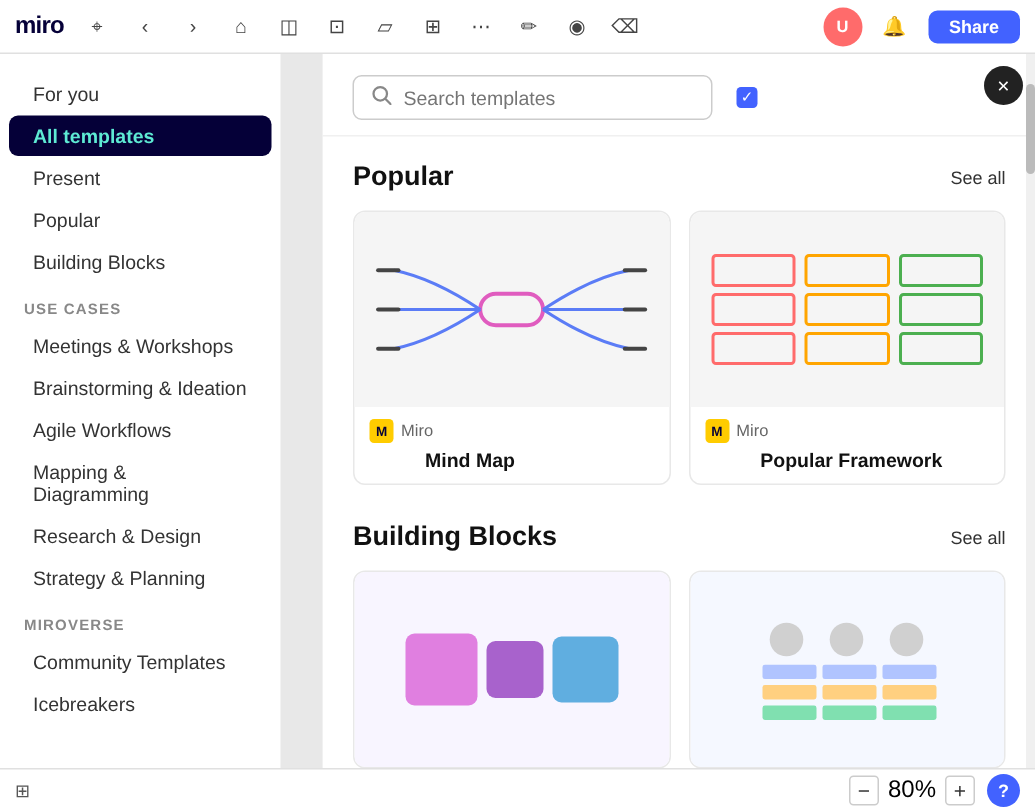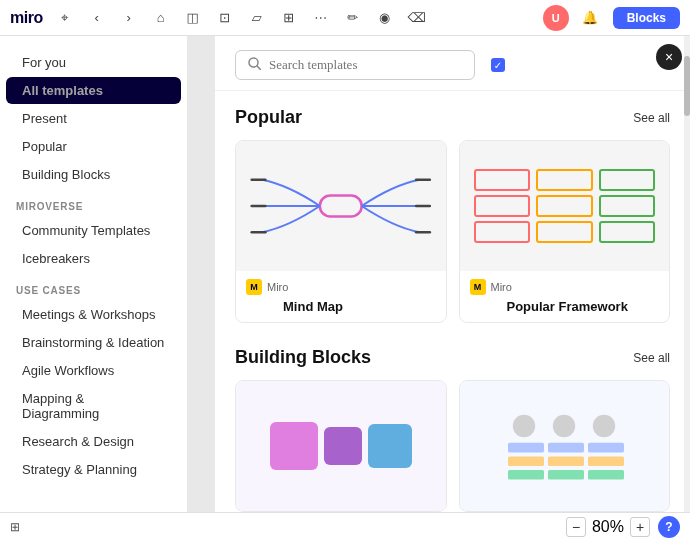--- a/index.html
+++ b/index.html
@@ -112,21 +112,21 @@
       padding: 6px 16px;
       font-size: 13px;
       color: #333;
       cursor: pointer;
       border-radius: 6px;
       margin: 1px 6px;
       text-decoration: none;
     }
     .sidebar-item.active {
       background: #050038;
-      color: #a3a3a3;
+      color: #5eead4;
       font-weight: 600;
     }
 
     .sidebar-section-label {
       padding: 12px 16px 4px;
       font-size: 10px;
       font-weight: 700;
       color: #888;
       letter-spacing: 0.8px;
       text-transform: uppercase;
@@ -196,21 +196,20 @@
       color: #888;
       font-size: 13px;
     }
     .search-input {
       border: none;
       outline: none;
       font-size: 13px;
       color: #333;
       width: 100%;
       background: transparent;
-      font-family: Liberation Serif, serif;
     }
     .show-when-creating {
       display: flex;
       align-items: center;
       gap: 6px;
       font-size: 12px;
       color: #333;
       white-space: nowrap;
     }
     .checkbox-blue {
@@ -440,21 +439,21 @@
     <div class="top-bar-icon">▱</div>
     <div class="top-bar-icon">⊞</div>
     <div class="top-bar-icon">⋯</div>
     <div class="top-bar-icon">✏</div>
     <div class="top-bar-icon">◉</div>
     <div class="top-bar-icon">⌫</div>
   </div>
   <div class="top-bar-right">
     <div class="avatar-circle">U</div>
     <div class="top-bar-icon">🔔</div>
-    <button class="share-btn">Blocks</button>
+    <button class="share-btn">Share</button>
   </div>
 </div>
 
 <div class="main-layout">
 
   <div class="sidebar">
 
     <div>
       <div class="sidebar-item">
         <span>For you</span>
@@ -467,48 +466,48 @@
       </div>
       <div class="sidebar-item">
         <span>Popular</span>
       </div>
       <div class="sidebar-item">
         <span>Building Blocks</span>
       </div>
     </div>
 
     <div>
+      <div class="sidebar-section-label">USE CASES</div>
+      <div class="sidebar-item">
+        <span>Meetings &amp; Workshops</span>
+      </div>
+      <div class="sidebar-item">
+        <span>Brainstorming &amp; Ideation</span>
+      </div>
+      <div class="sidebar-item">
+        <span>Agile Workflows</span>
+      </div>
+      <div class="sidebar-item">
+        <span>Mapping &amp; Diagramming</span>
+      </div>
+      <div class="sidebar-item">
+        <span>Research &amp; Design</span>
+      </div>
+      <div class="sidebar-item">
+        <span>Strategy &amp; Planning</span>
+      </div>
+    </div>
+
+    <div>
       <div class="sidebar-section-label">MIROVERSE</div>
       <div class="sidebar-item">
         <span>Community Templates</span>
       </div>
       <div class="sidebar-item">
         <span>Icebreakers</span>
-      </div>
-    </div>
-
-    <div>
-      <div class="sidebar-section-label">USE CASES</div>
-      <div class="sidebar-item">
-        <span>Meetings &amp; Workshops</span>
-      </div>
-      <div class="sidebar-item">
-        <span>Brainstorming &amp; Ideation</span>
-      </div>
-      <div class="sidebar-item">
-        <span>Agile Workflows</span>
-      </div>
-      <div class="sidebar-item">
-        <span>Mapping &amp; Diagramming</span>
-      </div>
-      <div class="sidebar-item">
-        <span>Research &amp; Design</span>
-      </div>
-      <div class="sidebar-item">
-        <span>Strategy &amp; Planning</span>
       </div>
     </div>
   </div>
 
   <div class="modal-area">
     <div class="template-panel">
 
       <button class="close-btn">×</button>
 
       <div class="search-area">

